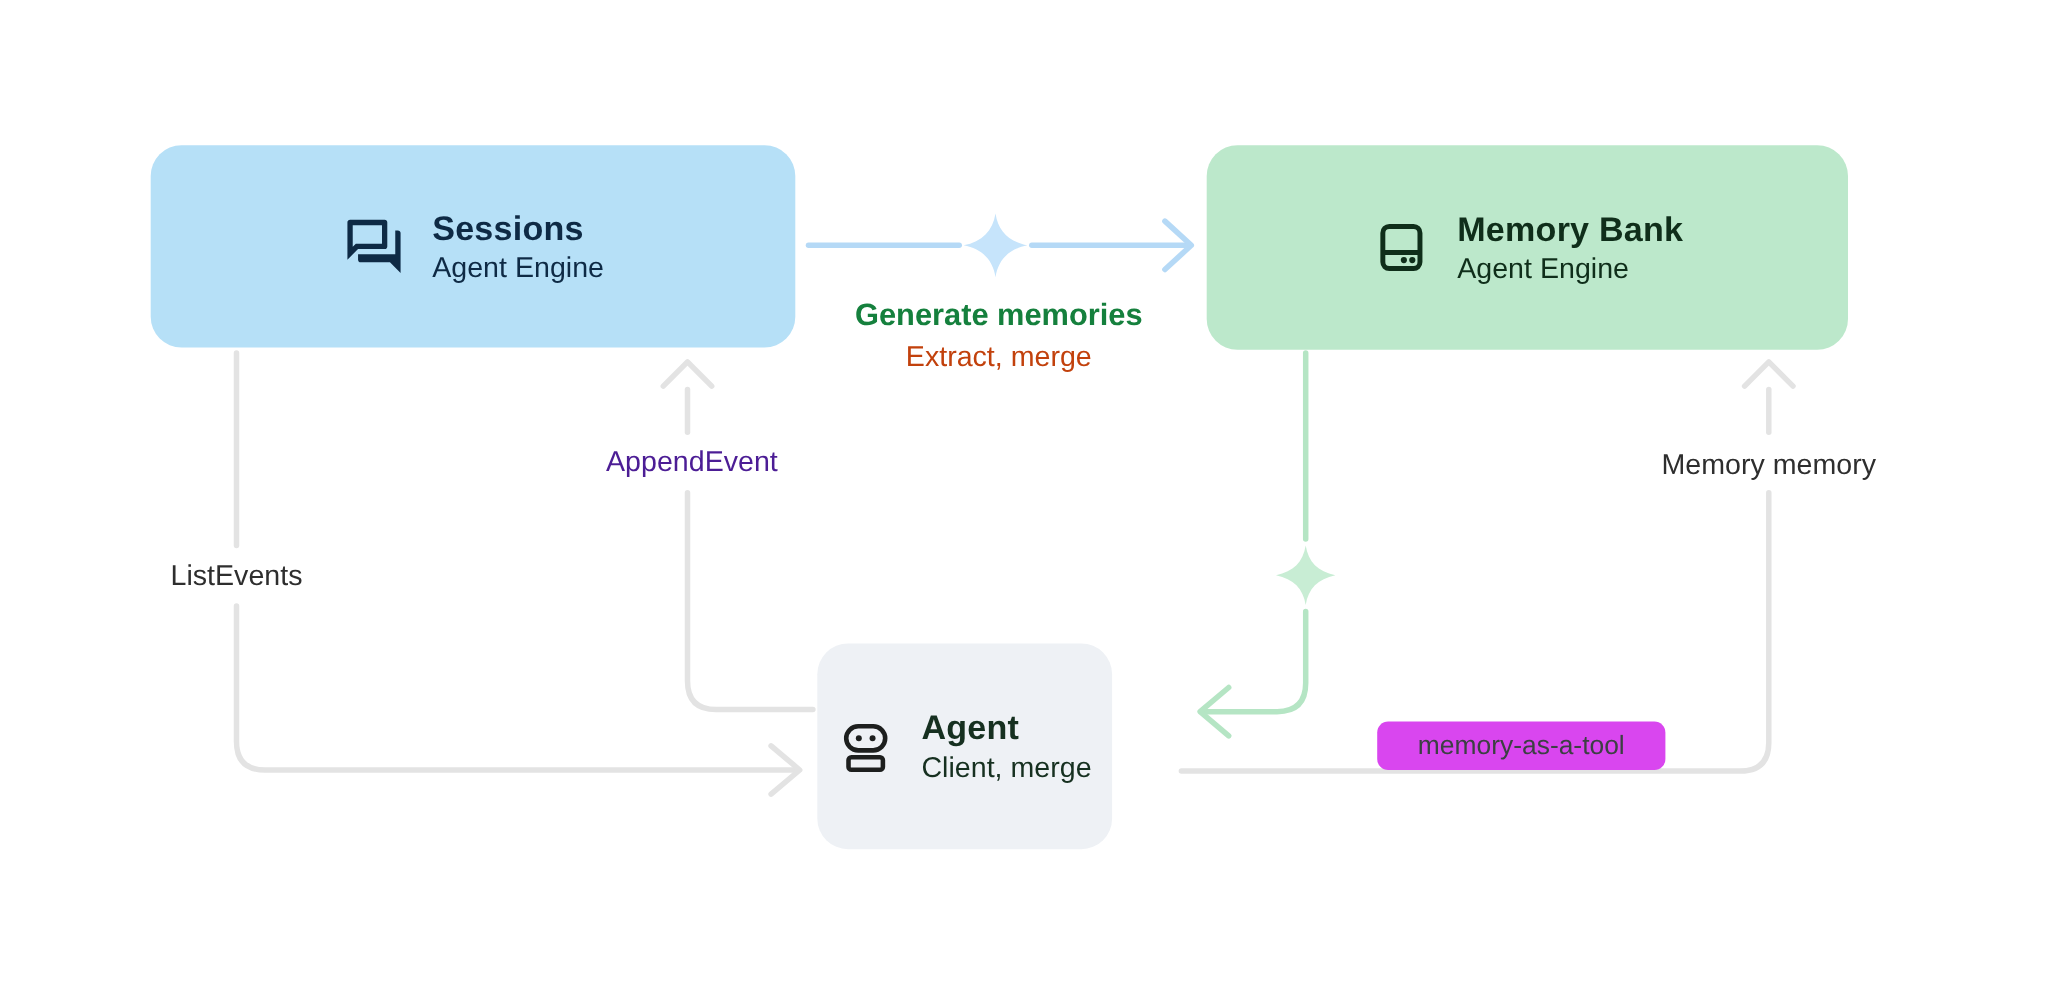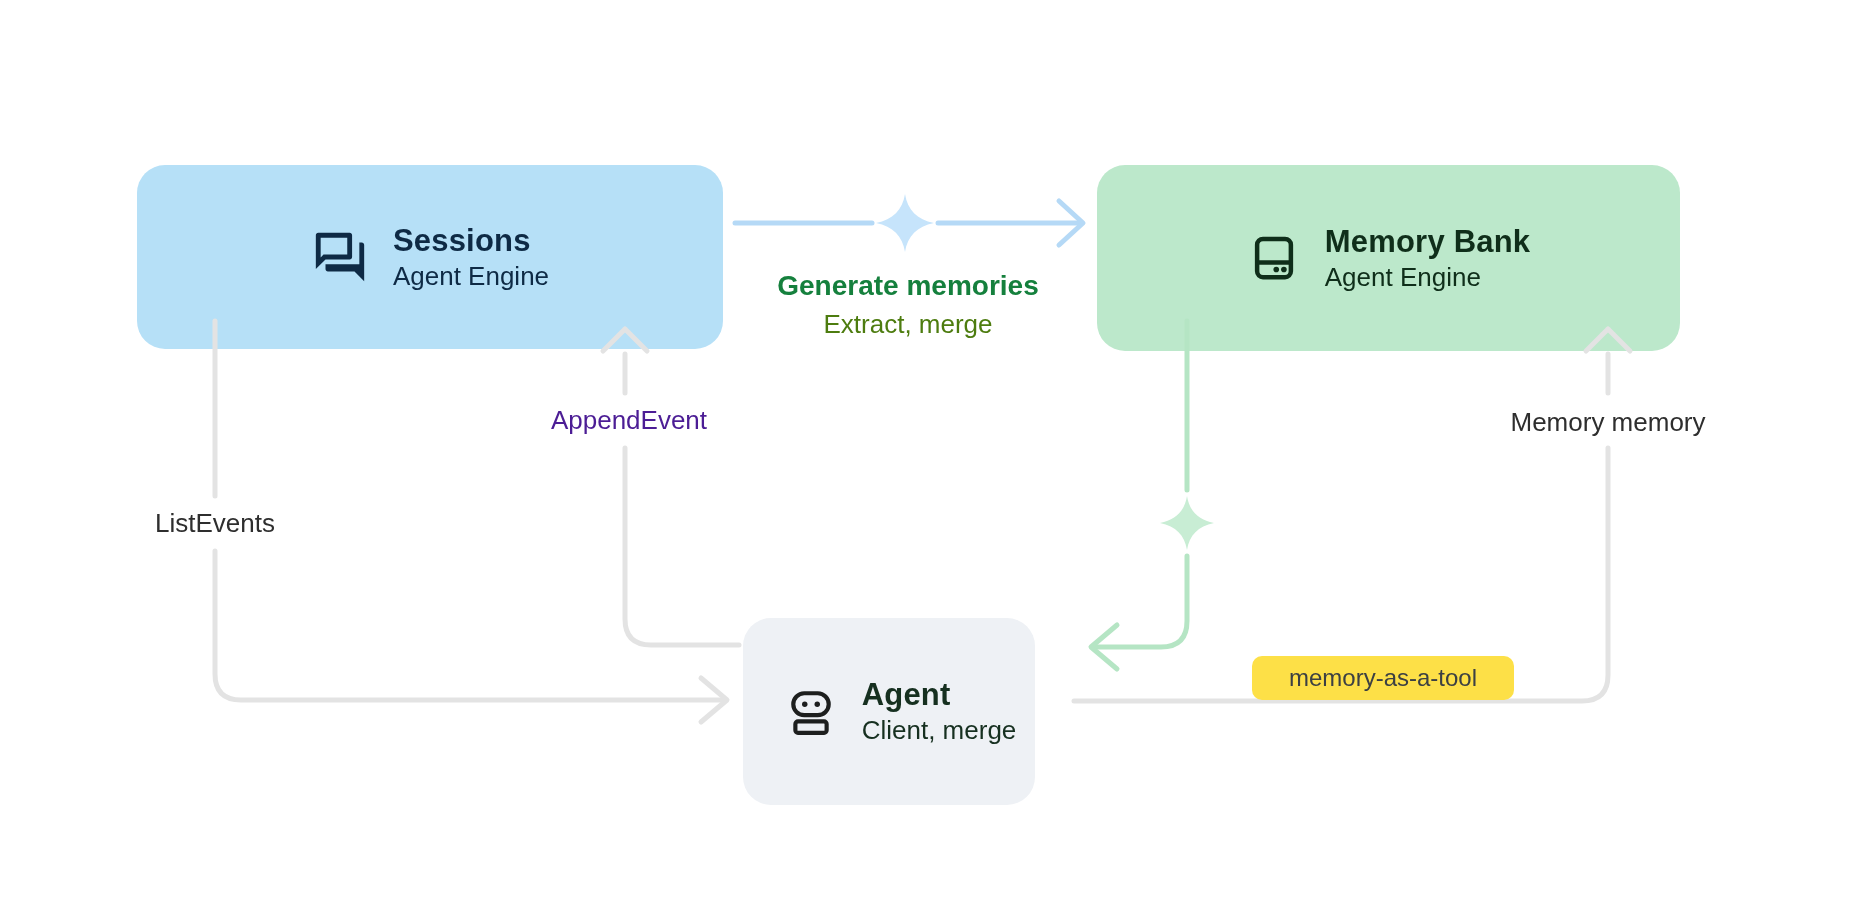--- a/index.html
+++ b/index.html
@@ -1,29 +1,29 @@
 <!DOCTYPE html>
 <html><head>
 <meta charset="utf-8">
 <style>
   html,body{margin:0;padding:0;background:#fff;}
   #canvas{
     position:relative;width:1860px;height:904px;background:#fff;overflow:hidden;
     font-family:"Liberation Sans", sans-serif;
   }
   .node{
-    position:absolute;border-radius:28px;display:flex;align-items:center;justify-content:center;margin-top:33px;
+    position:absolute;border-radius:28px;display:flex;align-items:center;justify-content:center;
   }
   .node-inner{display:flex;align-items:center;gap:24px;}
   .node-text{display:flex;flex-direction:column;}
   .node-title{font-size:31px;font-weight:700;line-height:38px;letter-spacing:.2px;}
   .node-subtitle{font-size:26px;font-weight:400;line-height:33px;}
   #node-sessions{left:137px;top:132px;width:586px;height:184px;}
   #node-memory-bank{left:1097px;top:132px;width:583px;height:186px;}
-  #node-agent{left:743px;top:585px;width:268px;height:187px;padding-left:24px;}
+  #node-agent{left:743px;top:585px;width:268px;height:187px;}
   #edges{position:absolute;left:0;top:0;width:1860px;height:904px;pointer-events:none;}
   .edge{fill:none;stroke-width:5;stroke-linecap:round;stroke-linejoin:round;}
   .lbl{position:absolute;white-space:nowrap;transform:translate(-50%,-50%);font-size:26px;}
   .lbl-bold{font-weight:600;font-size:28px;}
   .lbl-left{transform:translate(0,-50%);}
   #badge-memory-as-a-tool{
     position:absolute;left:1252px;top:656px;width:262px;height:44px;border-radius:10px;
     display:flex;align-items:center;justify-content:center;font-size:24px;
   }
 </style>
@@ -104,24 +104,24 @@
     </g>
 
     <g>
       <path class="edge" d="M 1074 701 H 1582 Q 1608 701 1608 675 V 448" stroke="#e3e3e3"></path>
       <path class="edge" d="M 1608 393 V 354" stroke="#e3e3e3"></path>
       <path class="edge" d="M 1586 351 L 1608 329 L 1630 351" stroke="#e3e3e3"></path>
     </g>
   </svg>
 
   <div class="lbl lbl-bold" style="left: 908px; top: 286px; color: #15803d;">Generate memories</div>
-  <div class="lbl" style="left: 908px; top: 324px; color: #4d7c0f;">Extract, merge</div>
+  <div class="lbl" style="left: 908px; top: 324px; color: #c2410c;">Extract, merge</div>
 
   <div class="lbl" style="left: 629px; top: 420px; color: #4c1d95;">AppendEvent</div>
 
   <div class="lbl" style="left: 215px; top: 523px; color: rgb(46, 46, 46);">ListEvents</div>
 
   <div class="lbl" style="left: 1608px; top: 422px; color: rgb(46, 46, 46);">Memory memory</div>
 
 
-  <div id="badge-memory-as-a-tool" style="background: #fde047; color: rgb(60, 64, 67);">memory-as-a-tool</div>
+  <div id="badge-memory-as-a-tool" style="background: #d946ef; color: rgb(60, 64, 67);">memory-as-a-tool</div>
 
 </div>
 
 </body></html>

